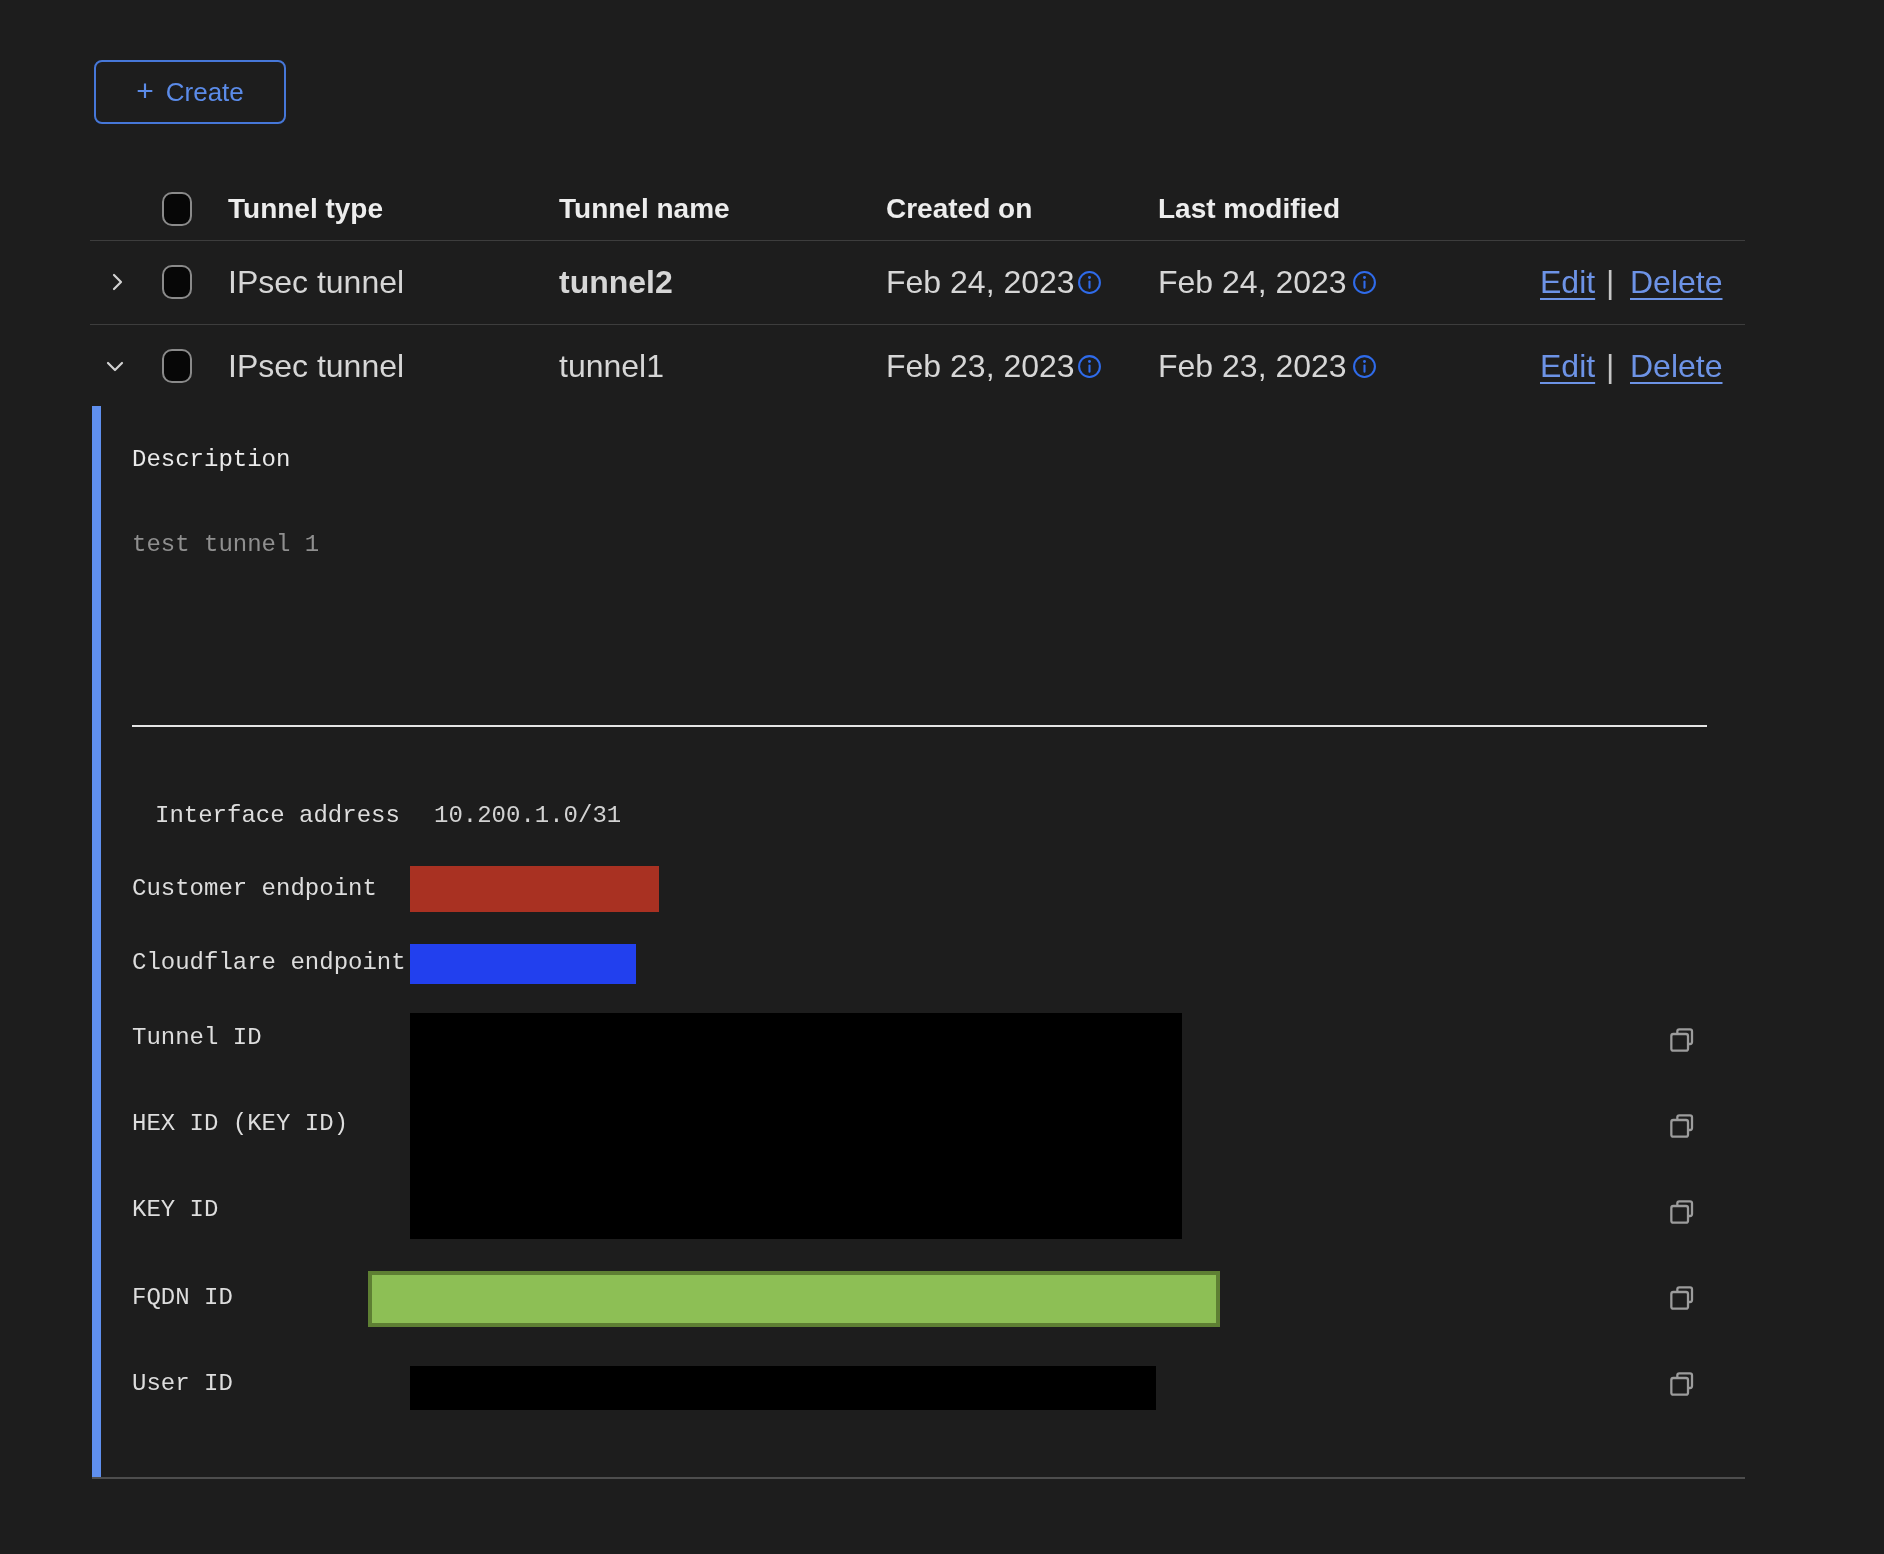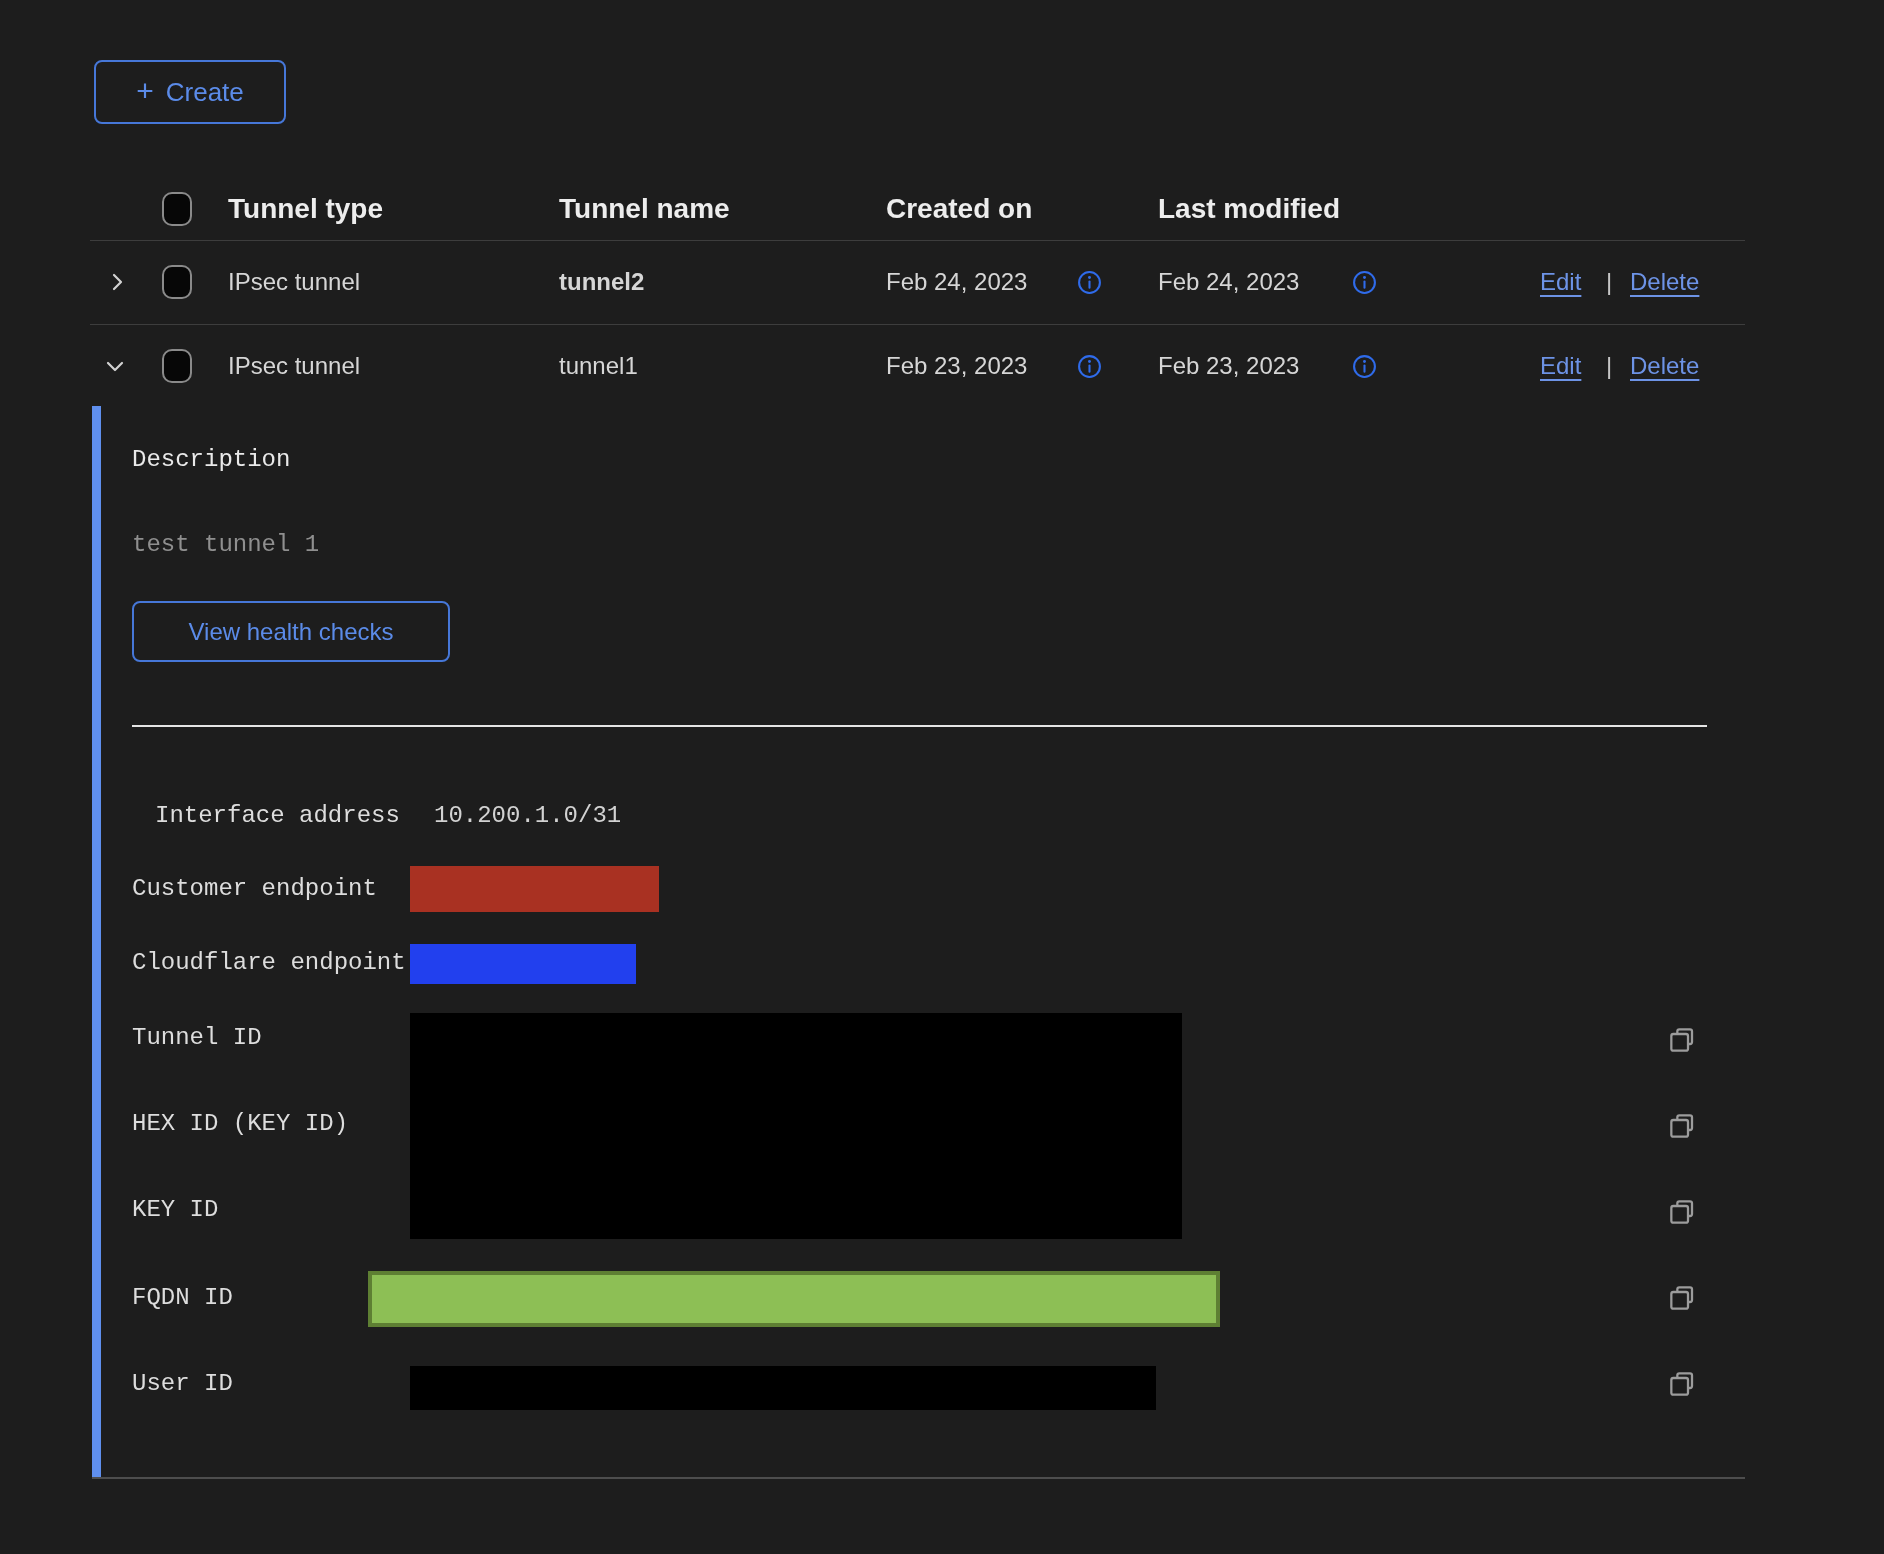--- a/index.html
+++ b/index.html
@@ -16,21 +16,21 @@
     border:2px solid #4677d8; border-radius:8px; background:transparent;
     color:#5b8be8; font-size:26px; font-family:"Liberation Sans",sans-serif;
     display:flex; align-items:center; justify-content:center; gap:12px; cursor:pointer;
   }
   .create-btn .plus { font-size:30px; font-weight:400; line-height:1; margin-top:-3px; }
 
   
   .hdr-text { position:absolute; font-size:28px; font-weight:700; color:#ededed; line-height:62px; height:62px; top:178px; }
   .divider { position:absolute; left:90px; width:1655px; height:1px; background:#3d3d3d; }
   .row { position:absolute; left:0; width:1884px; height:84px; }
-  .cell { position:absolute; font-size:24px; color:#d6d6d6; line-height:84px; height:84px; white-space:nowrap; }
+  .cell { position:absolute; font-size:32px; color:#d6d6d6; line-height:84px; height:84px; white-space:nowrap; }
   .checkbox {
     position:absolute; width:30px; height:34px; border:2px solid #8a8a8a;
     border-radius:10px; background:#070707; cursor:pointer;
   }
   .chev { position:absolute; width:24px; height:24px; color:#d2d2d2; cursor:pointer; }
   .info { position:absolute; width:25px; height:25px; color:#2f6bea; cursor:pointer; }
   .link { color:#6d93e6; text-decoration:underline; text-underline-offset:5px; text-decoration-thickness:1.5px; cursor:pointer; }
   .pipe { color:#c6c6c6; }
 
   
@@ -126,21 +126,20 @@
     <span class="cell link" style="left:1540px;">Edit</span>
     <span class="cell pipe" style="left:1606px;">|</span>
     <span class="cell link" style="left:1630px;">Delete</span>
   </div>
 
   <div class="expand-bar" style="background: rgb(95, 143, 238);"></div>
 
   <span class="panel-label" style="left:132px; top:446px; color:#e9e9e9;">Description</span>
   <span class="panel-label muted" style="left:132px; top:531px;text-align:right;">test tunnel 1</span>
 
-  <button class="health-btn">View health checks</button>
 
   <div class="white-divider"></div>
 
   <span class="panel-label" style="left:132px; top:802px;margin-left:23px;">Interface address</span>
   <span class="panel-label" style="left:434px; top:802px; color:#d2d2d2;">10.200.1.0/31</span>
 
   <span class="panel-label" style="left:132px; top:875px;">Customer endpoint</span>
   <div class="redact" style="left: 410px; top: 866px; width: 249px; height: 46px; background: rgb(169, 49, 34);"></div>
 
   <span class="panel-label" style="left:132px; top:949px;">Cloudflare endpoint</span>

